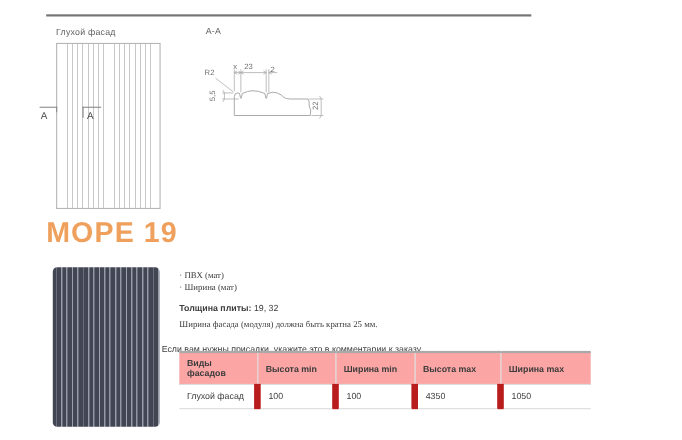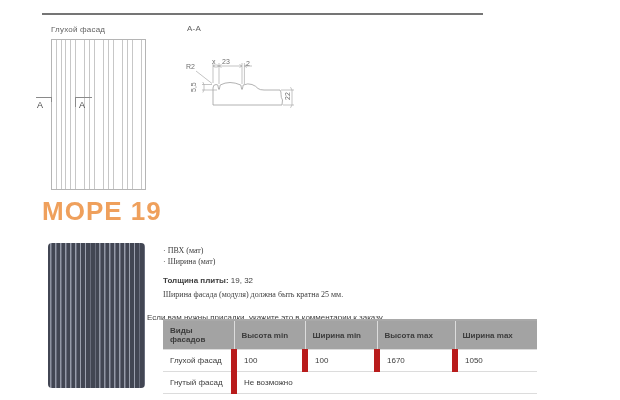--- a/index.html
+++ b/index.html
@@ -69,21 +69,21 @@
   .bold{font-weight:700;}
   .note1{left:163px;top:289px;font-family:Liberation Serif, serif;}
   .note2{left:147px;top:300px;margin-top:12px;}
 
   
   .spec-table{
     left:163px;top:319px;width:374px;border-collapse:collapse;table-layout:fixed;
     font-size:8px;color:#3c3c3c;
   }
   .spec-table th{
-    background:#a3a3a3;font-weight:700;text-align:left;
+    background:#fca5a5;font-weight:700;text-align:left;
     border-top:2px solid #a9a9a9;border-bottom:1px solid #dcdcdc;
     border-left:1px solid #dcdcdc;padding:5px 7px;margin-left:20px;
   }
   .spec-table td{
     border-bottom:1px solid #dcdcdc;border-left:6px solid #b91c1c;
     padding:6px 7px;background:#ffffff;
   }
   .spec-table th:first-child,.spec-table td:first-child{border-left:none;}
   .line{stroke:#9e9e9e;stroke-width:0.8;fill:none;}
   .thin{stroke:#ababab;stroke-width:0.7;fill:none;}
@@ -159,21 +159,17 @@
       <th>Ширина min</th>
       <th>Высота max</th>
       <th>Ширина max</th>
     </tr>
   </thead>
   <tbody>
     <tr>
       <td>Глухой фасад</td>
       <td>100</td>
       <td>100</td>
-      <td>1670</td>
+      <td>4350</td>
       <td>1050</td>
-    </tr>
-    <tr>
-      <td>Гнутый фасад</td>
-      <td colspan="4">Не возможно</td>
     </tr>
   </tbody>
 </table>
 
 </body></html>

